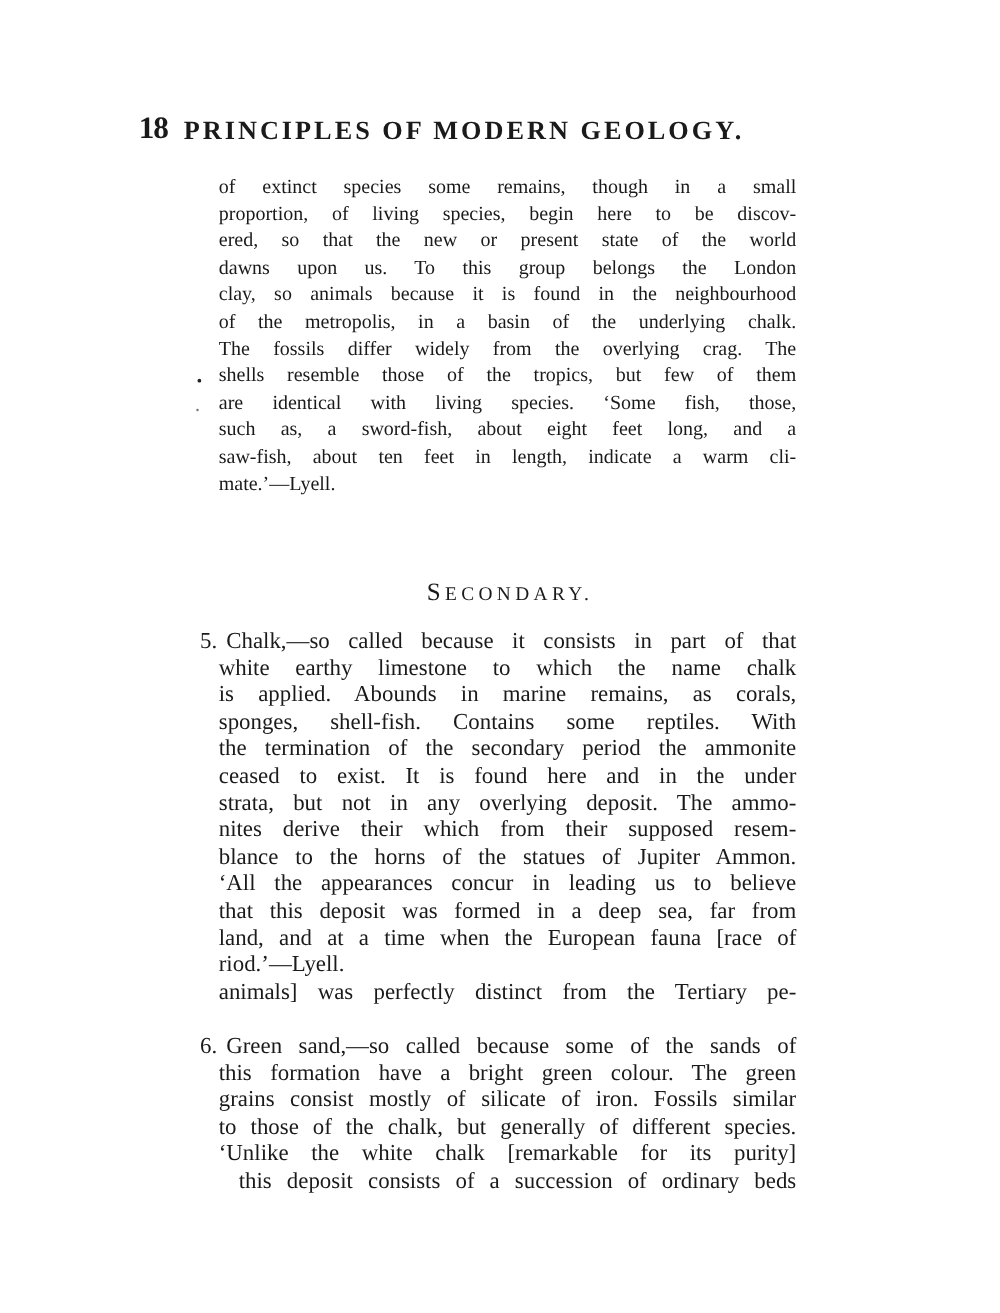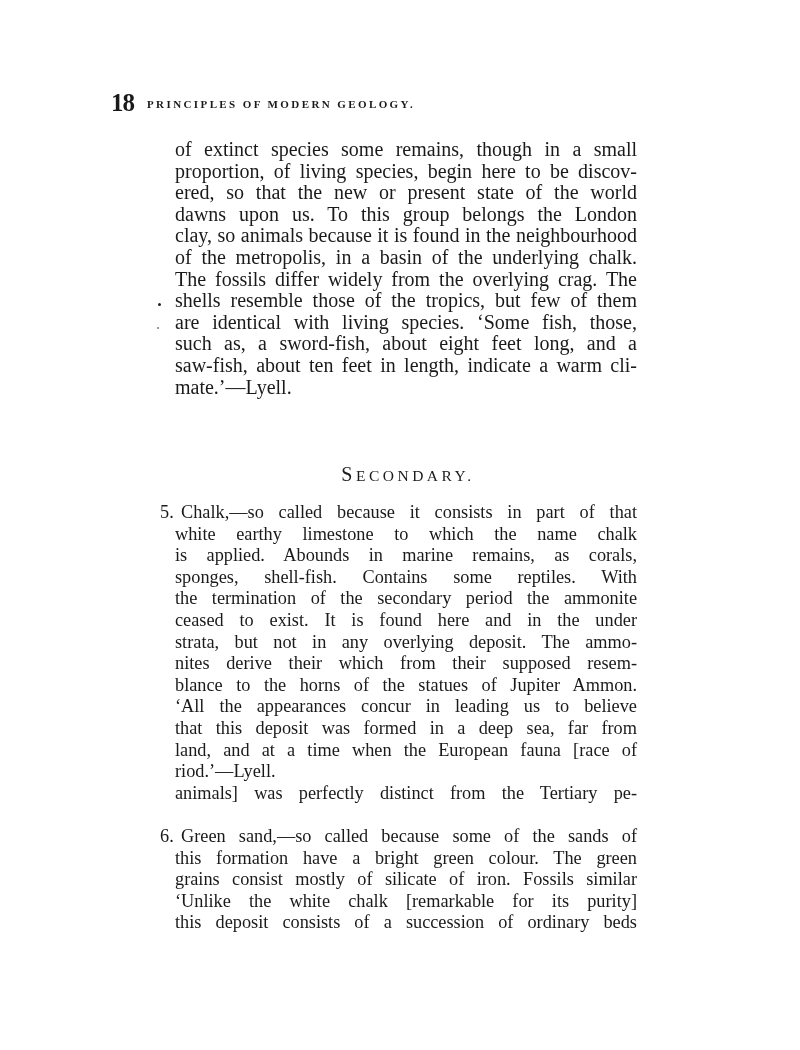--- a/index.html
+++ b/index.html
@@ -34,31 +34,31 @@
     top: 0;
     font-size: 25px;
     font-weight: bold;
     line-height: 30px;
     letter-spacing: -1px;
   }
   .running-title {
     position: absolute;
     left: 36px;
     top: 3px;
-    font-size: 11px;
+    font-size: 21px;
     font-weight: bold;
     letter-spacing: 2.4px;
     line-height: 26px;
     text-align: center;
   }
   .para {
     position: absolute;
     left: 175px;
     width: 462px;
-    font-size: 20px;
+    font-size: 16px;
     line-height: 21.6px;
     text-align: justify;
     text-align-last: justify;
   }
   .para .line {
     display: block;
     white-space: nowrap;
     text-align: justify;
     text-align-last: justify;
   }
@@ -175,18 +175,19 @@
       <span class="line" style="margin-left:0">animals] was perfectly distinct from the Tertiary pe-</span>
     </div>
   </div>
 
   <div class="item item-6">
     <span class="num">6.</span>
     <span class="first-line" style="padding-left:21px">Green sand,—so called because some of the sands of</span>
     <div class="rest">
       <span class="line" style="margin-left:0">this formation have a bright green colour.  The green</span>
       <span class="line" style="margin-left:0">grains consist mostly of silicate of iron.  Fossils similar</span>
+      <span class="line" style="margin-left:0">to those of the chalk, but generally of different species.</span>
       <span class="line" style="margin-left:0">‘Unlike the white chalk [remarkable for its purity]</span>
-      <span class="line" style="margin-left:0">this deposit consists of a succession of ordinary beds</span>
+      <span class="line" style="margin-left:16px">this deposit consists of a succession of ordinary beds</span>
     </div>
   </div>
 
 </div>
 
 </body></html>

